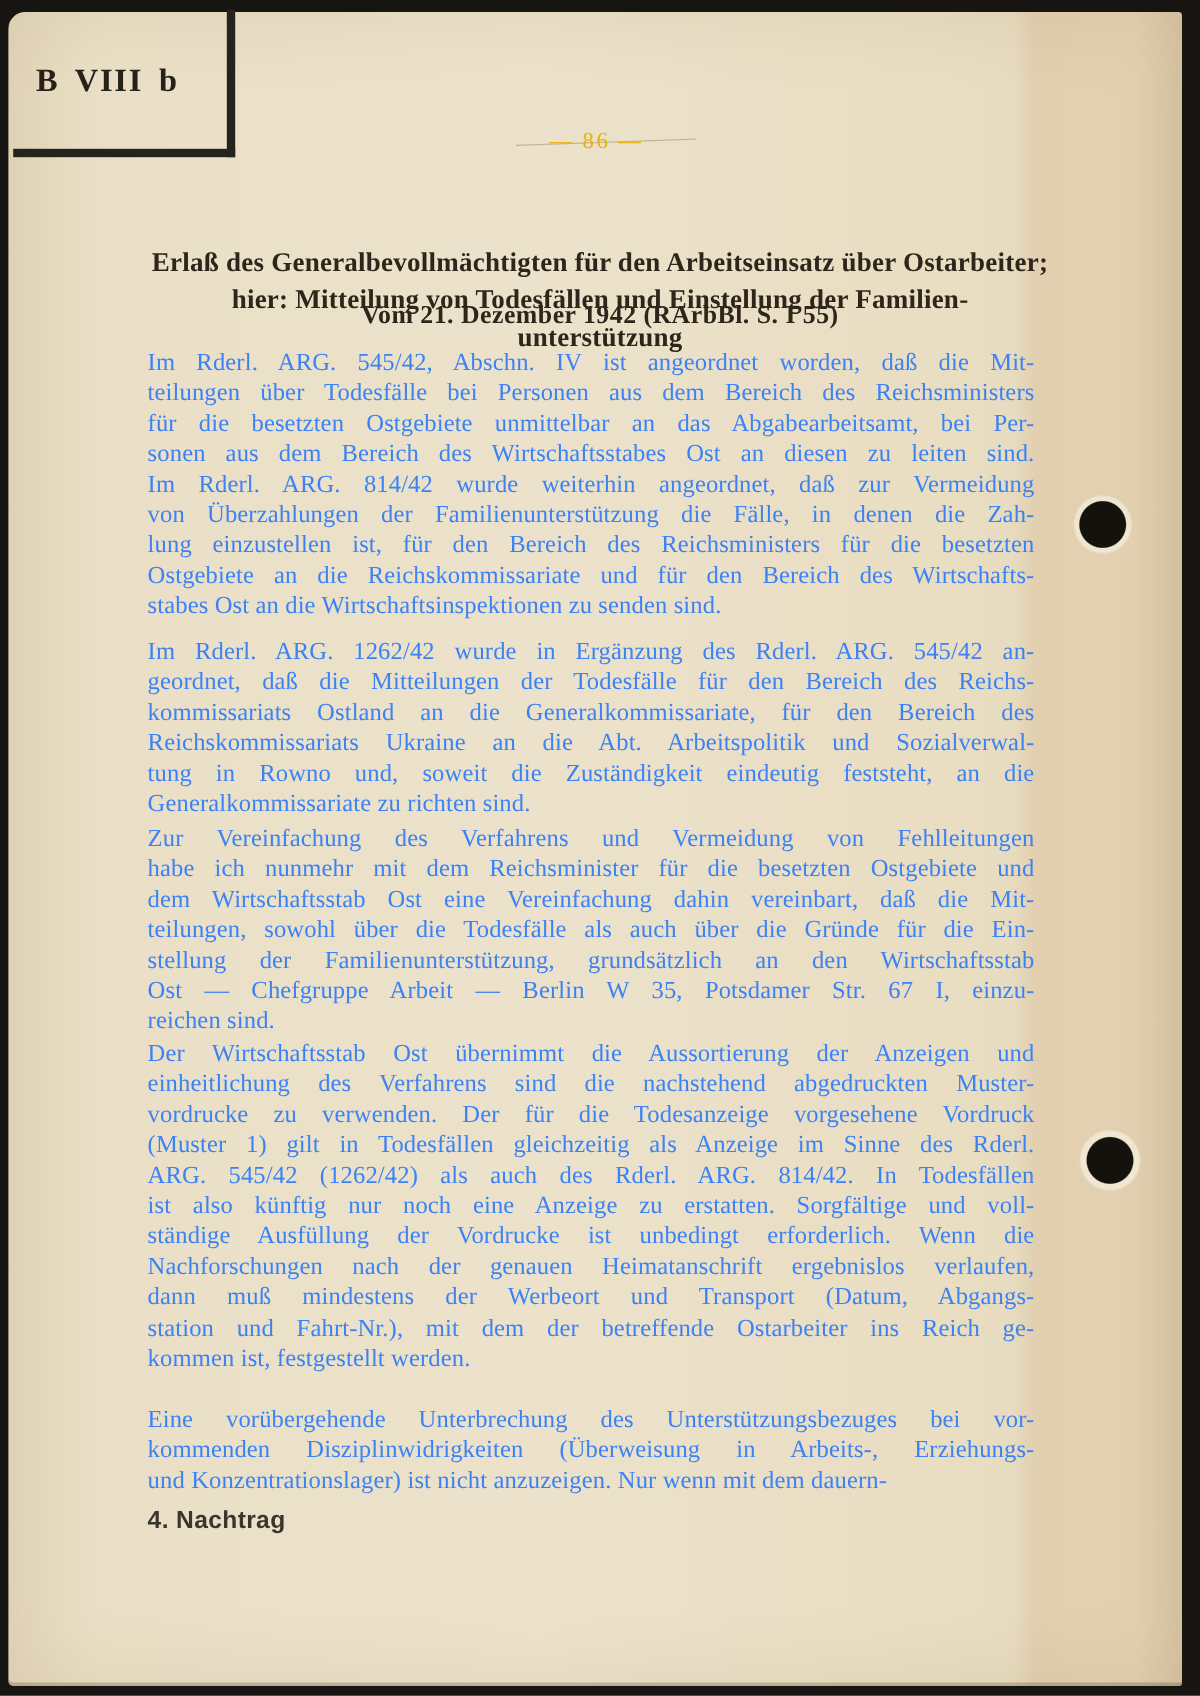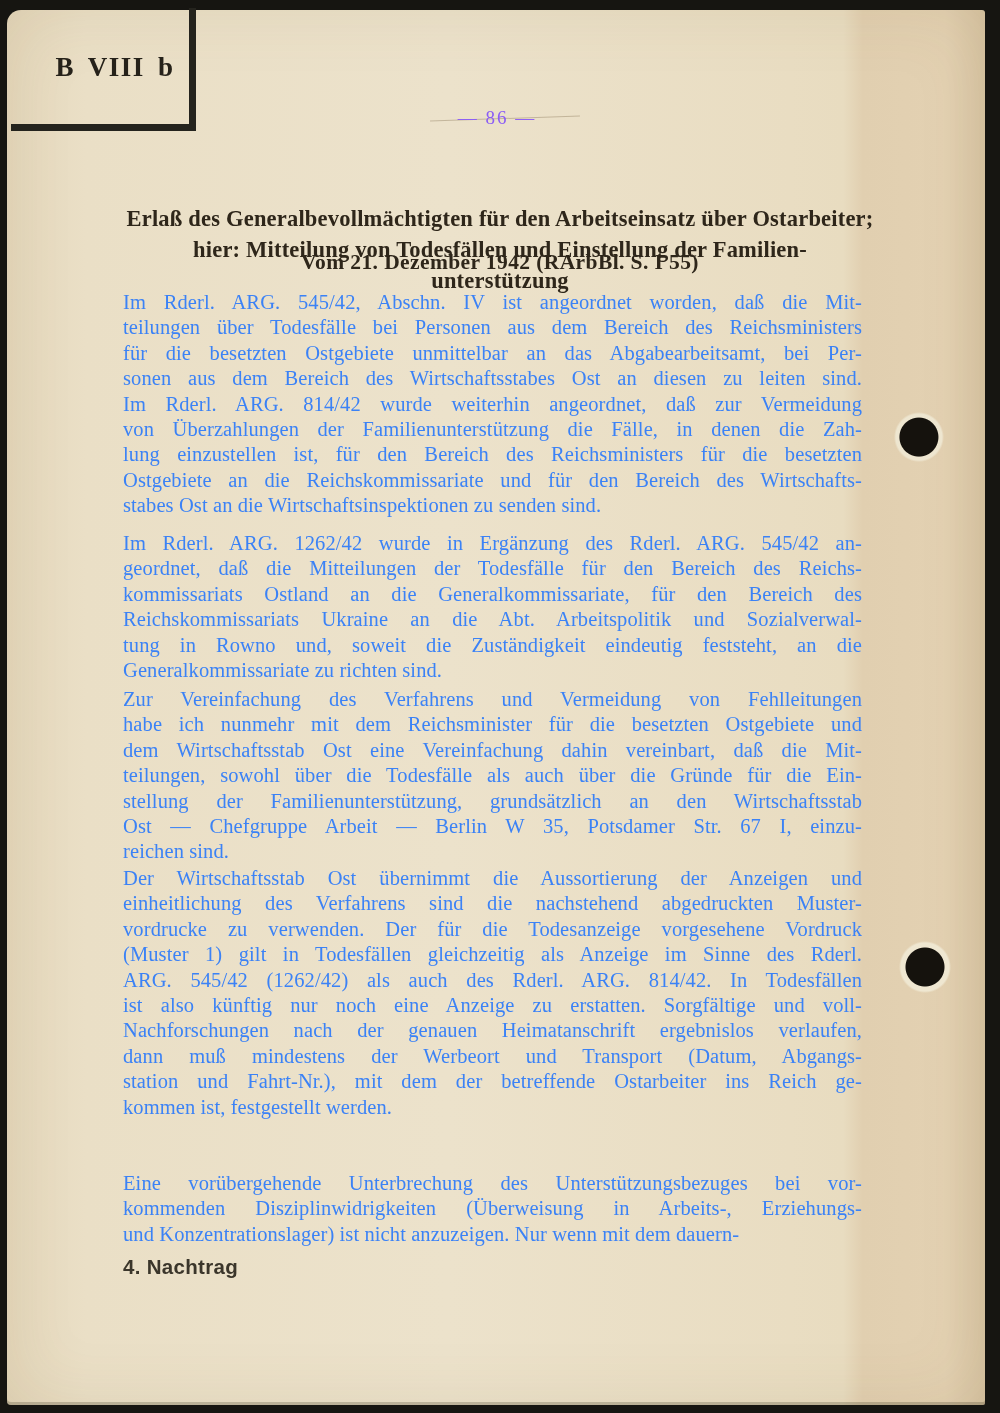--- a/index.html
+++ b/index.html
@@ -12,26 +12,26 @@
     position:absolute; left:7px; top:10px; width:978px; height:1395px;
     background:linear-gradient(90deg,
       #e5d8bc 0%, #eadfc6 8%, #ece2cb 45%, #e9ddc2 80%,
       #e8dcc0 85.5%, #e1cfb0 87.5%, #e3d1b2 96%, #d8c5a4 100%);
     border-radius:14px 3px 2px 4px;
     box-shadow: inset 0 0 70px rgba(120,90,40,0.10), inset 0 -3px 0 rgba(60,55,35,0.25);
   }
   .tab-line-v { position:absolute; left:189px; top:8px; width:7px; height:123px; background:#24231d; }
   .tab-line-h { position:absolute; left:11px; top:124px; width:185px; height:7px; background:#24231d; }
   .tab-label {
-    position:absolute; left:30px; top:52px; width:170px; text-align:center;
+    position:absolute; left:30px; top:52px; width:170px; text-align:left;
     font-weight:700; font-size:27px; letter-spacing:1.5px; word-spacing:5px; color:#26221a;
   }
   .page-number {
     position:absolute; left:0; top:107px; width:994px; text-align:center;
-    font-size:19px; letter-spacing:2px; color:#8b5cf6;
+    font-size:19px; letter-spacing:2px; color:#eab308;
   }
   .title-block {
     position:absolute; left:100px; top:156px; width:800px; text-align:center;
     font-weight:700; font-size:22.5px; line-height:30.8px; color:#2e261a; letter-spacing:0.2px;margin-top:48px;
   }
   .date-line {
     position:absolute; left:100px; top:250px; width:800px; text-align:center;
     font-weight:700; font-size:21.5px; color:#2e261a; letter-spacing:0.4px;
   }
   .para {
@@ -110,20 +110,21 @@
       <div class="tline">Ost — Chefgruppe Arbeit — Berlin W 35, Potsdamer Str. 67 I, einzu-</div>
       <div class="tline tlast">reichen sind.</div>
     </div>
   <div class="para p4">
       <div class="tline">Der Wirtschaftsstab Ost übernimmt die Aussortierung der Anzeigen und</div>
       <div class="tline">einheitlichung des Verfahrens sind die nachstehend abgedruckten Muster-</div>
       <div class="tline">vordrucke zu verwenden. Der für die Todesanzeige vorgesehene Vordruck</div>
       <div class="tline">(Muster 1) gilt in Todesfällen gleichzeitig als Anzeige im Sinne des Rderl.</div>
       <div class="tline">ARG. 545/42 (1262/42) als auch des Rderl. ARG. 814/42. In Todesfällen</div>
       <div class="tline">ist also künftig nur noch eine Anzeige zu erstatten. Sorgfältige und voll-</div>
+      <div class="tline">ständige Ausfüllung der Vordrucke ist unbedingt erforderlich. Wenn die</div>
       <div class="tline">Nachforschungen nach der genauen Heimatanschrift ergebnislos verlaufen,</div>
       <div class="tline">dann muß mindestens der Werbeort und Transport (Datum, Abgangs-</div>
       <div class="tline">station und Fahrt-Nr.), mit dem der betreffende Ostarbeiter ins Reich ge-</div>
       <div class="tline tlast">kommen ist, festgestellt werden.</div>
     </div>
   <div class="para p5">
       <div class="tline">Eine vorübergehende Unterbrechung des Unterstützungsbezuges bei vor-</div>
       <div class="tline">kommenden Disziplinwidrigkeiten (Überweisung in Arbeits-, Erziehungs-</div>
       <div class="tline tlast">und Konzentrationslager) ist nicht anzuzeigen. Nur wenn mit dem dauern-</div>
     </div>

